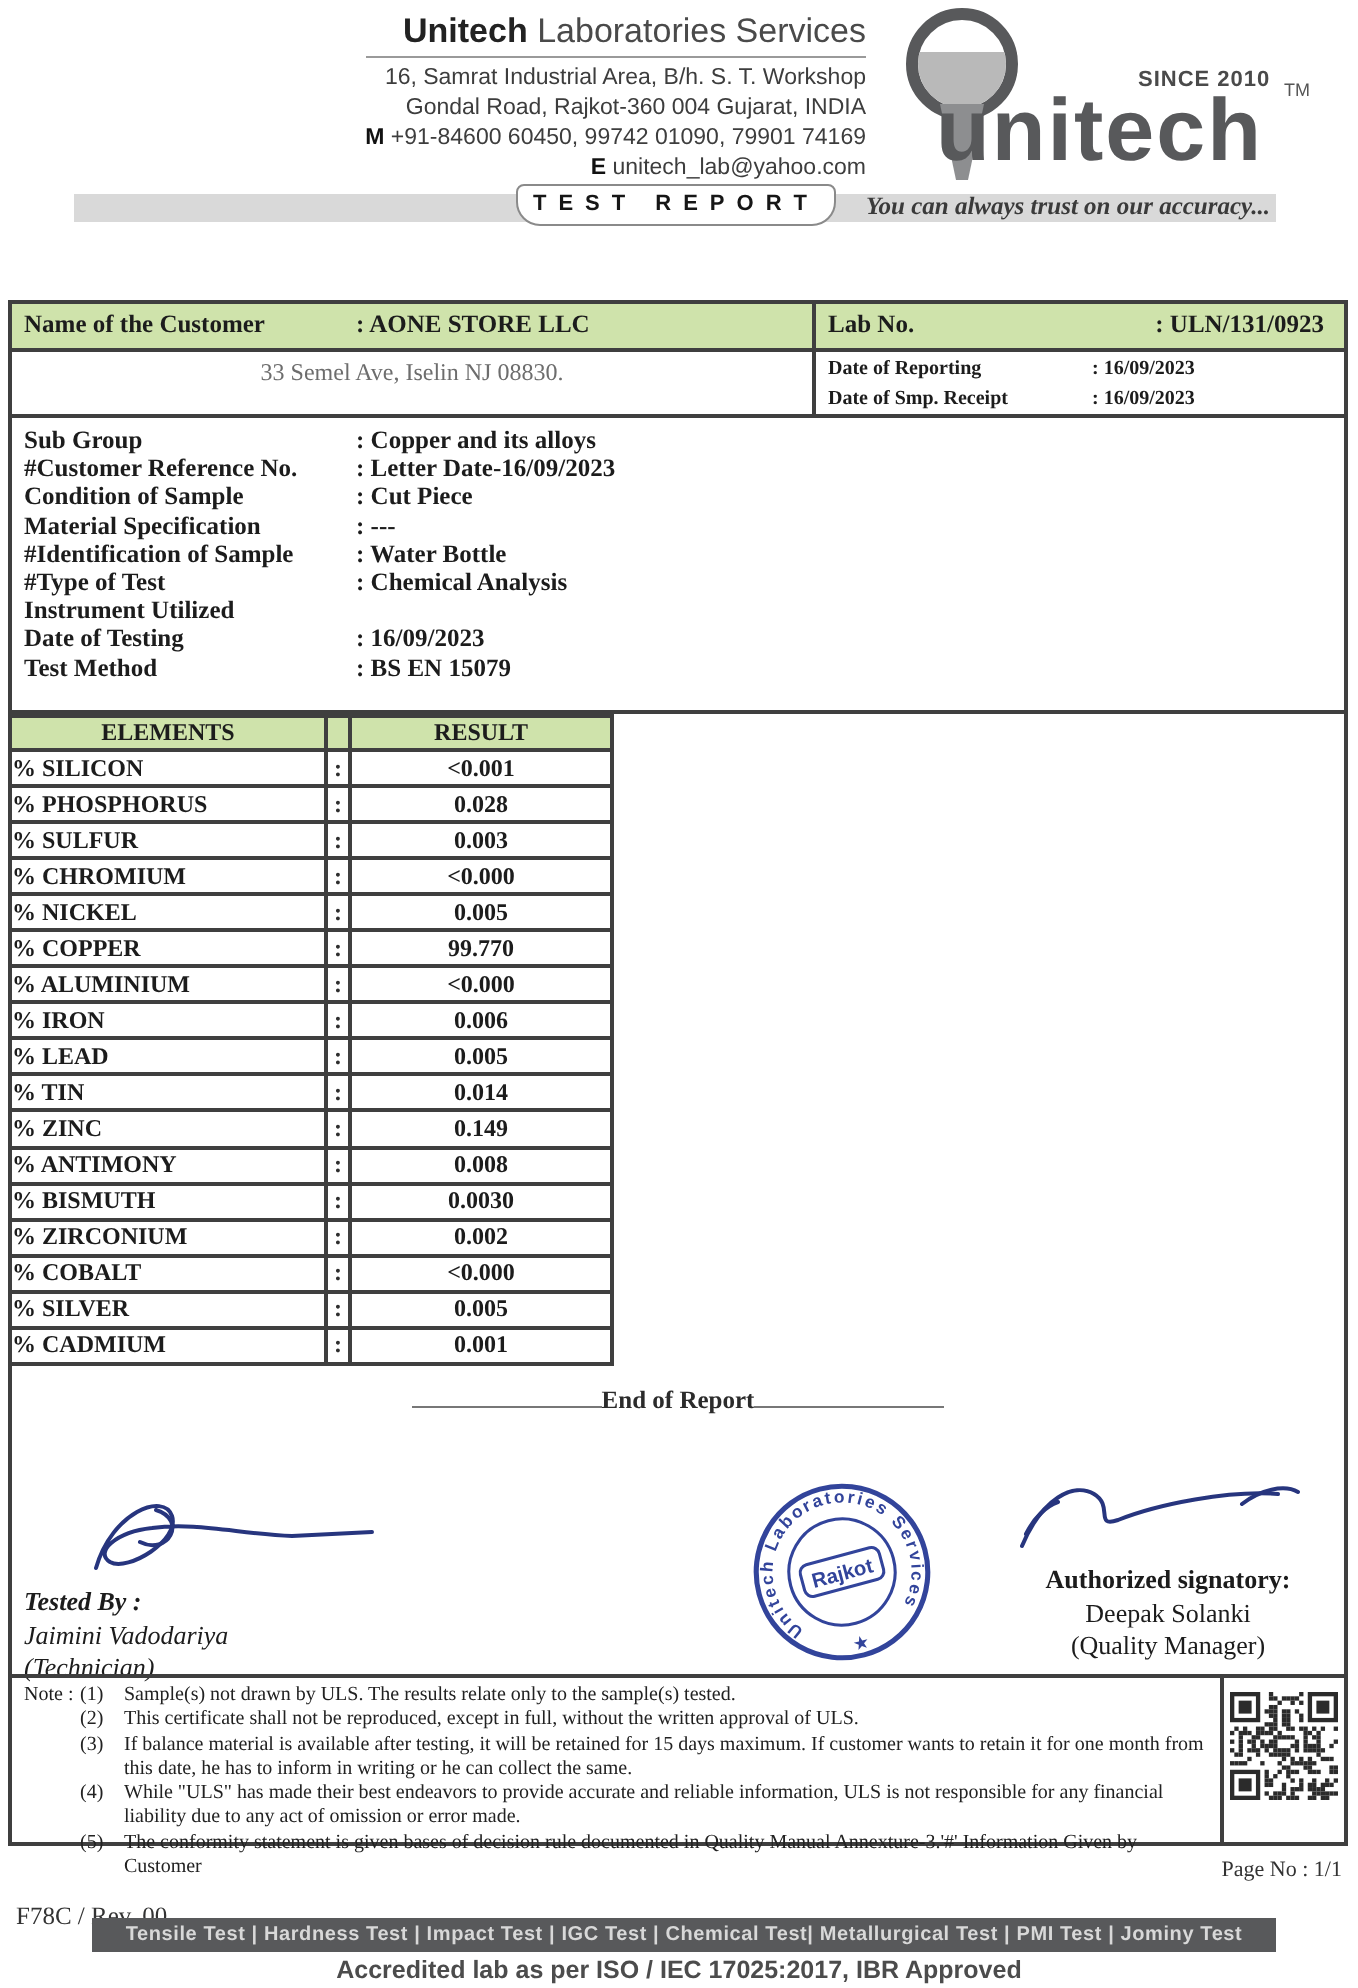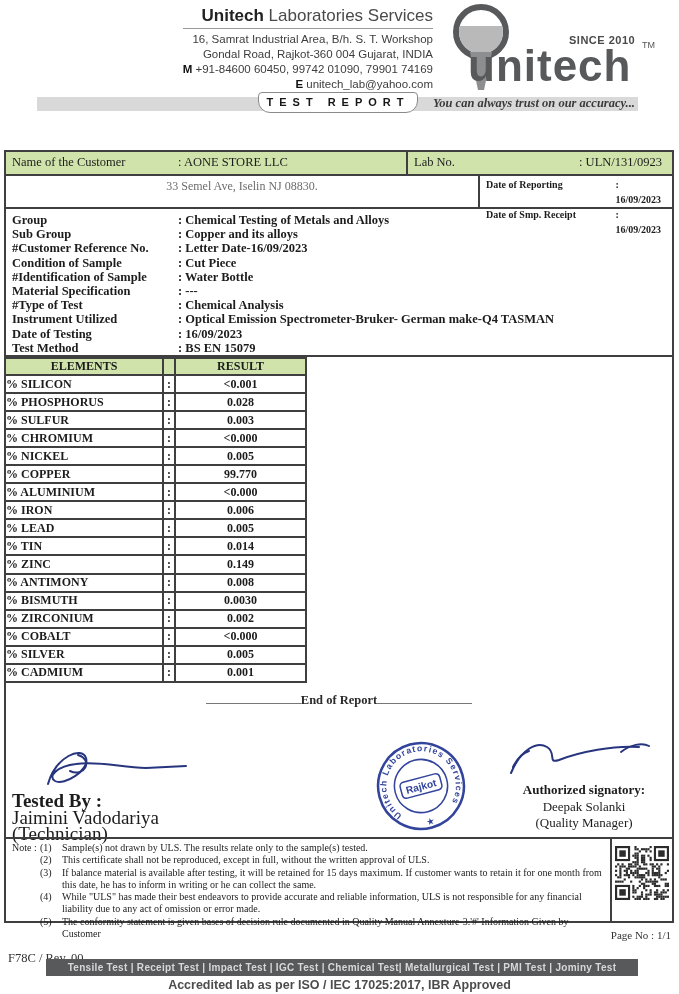--- a/index.html
+++ b/index.html
@@ -19,46 +19,46 @@
   .since{position:absolute;left:537px;top:34px;font-family:"Liberation Sans",sans-serif;font-weight:700;font-size:11px;color:#4a4a4a;letter-spacing:.5px;margin-left:32px;}
   .logo-text{position:absolute;left:468px;top:44px;font-family:"Liberation Sans",sans-serif;font-weight:700;font-size:44px;line-height:44px;color:#58595b;letter-spacing:1px;}
   .logo-tm{position:absolute;left:642px;top:40px;font-family:"Liberation Sans",sans-serif;font-size:9px;color:#555;}
   .banner-bar{position:absolute;left:37px;top:97px;width:601px;height:14px;background:#d9d9d9;}
   .banner-tab{position:absolute;left:258px;top:92px;width:160px;height:21px;background:#fff;border:1px solid #8a8a8a;border-radius:4px 4px 12px 12px;text-align:center;line-height:19px;font-family:"Liberation Sans",sans-serif;font-weight:700;font-size:11px;letter-spacing:6px;color:#161616;}
   .tagline{position:absolute;right:44px;top:96px;font-style:italic;font-weight:700;font-size:12.5px;color:#3a3a3a;}
 
   
   .body-box{position:absolute;left:4px;top:150px;width:670px;height:773px;border:2px solid var(--border);background:#fff;}
 
-  .cust-row1{display:flex;height:24px;background:var(--green);border-bottom:2px solid var(--border);font-weight:400;font-size:12.5px;line-height:21px;}
+  .cust-row1{display:flex;height:24px;background:var(--green);border-bottom:2px solid var(--border);font-weight:700;font-size:12.5px;line-height:21px;}
   .cust-row1 .c-left{width:400px;display:flex;padding-left:6px;}
   .cust-row1 .c-left .lbl{width:166px;}
   .cust-row1 .c-right{flex:1;border-left:2px solid var(--border);display:flex;justify-content:space-between;padding:0 10px 0 6px;background:var(--green);}
   .cust-row2{display:flex;height:33px;border-bottom:2px solid var(--border);}
-  .cust-row2 .c-left{width:472px;text-align:center;font-size:12px;color:#6d6d6d;padding-top:3px;}
+  .cust-row2 .c-left{width:400px;text-align:center;font-size:12px;color:#6d6d6d;padding-top:3px;}
   .cust-row2 .c-right{flex:1;border-left:2px solid var(--border);padding:1px 6px 0 6px;font-weight:700;font-size:10px;}
   .date-line{display:flex;line-height:15px;}
   .date-line .lbl{width:132px;}
 
   .details{height:148px;border-bottom:2px solid var(--border);padding:4px 0 0 6px;}
   .d-row{display:flex;font-weight:700;font-size:12.5px;line-height:14.2px;}
   .d-row .d-label{width:166px;flex-shrink:0;}
 
   table.results{position:relative;left:-2px;width:303px;height:326px;border-collapse:collapse;table-layout:fixed;}
   table.results td,table.results th{border:2px solid var(--border);font-size:12px;font-weight:700;padding:0;vertical-align:middle;}
   table.results th{background:var(--green);text-align:center;margin-top:35px;}
   td.el{padding-left:16px;text-align:left;}
   td.cl,th.cl{width:12px;text-align:center;color:#2e2e2e;}
   td.rs,th.rs{width:131px;text-align:center;}
 
   .end-report{margin-top:9px;text-align:center;font-weight:700;font-size:12.5px;color:#2b2b2b;}
   .end-line{display:inline-block;width:95px;border-bottom:1px solid #777;height:12px;}
 
   .sig-left{position:absolute;left:20px;top:588px;}
-  .tested-block{position:absolute;left:6px;top:641px;font-size:19px;line-height:16.5px;}
+  .tested-block{position:absolute;left:6px;top:641px;font-size:13px;line-height:16.5px;font-style:italic;}
   .tested-block .b{font-weight:700;}
   .stamp-wrap{position:absolute;left:368px;top:586px;width:94px;height:96px;transform:rotate(-15deg);}
   .sig-right{position:absolute;left:497px;top:585px;}
   .auth-block{position:absolute;left:478px;top:630px;width:200px;text-align:center;font-size:13px;line-height:16.5px;}
   .auth-block .b{font-weight:700;}
 
   .notes{position:absolute;left:0;right:0;top:685px;bottom:0;border-top:2px solid var(--border);display:flex;}
   .n-left{flex:1;position:relative;padding:3px 4px 0 6px;}
   .n-prefix{position:absolute;left:6px;top:3px;font-size:10px;line-height:12.3px;}
   .n-rows{margin-left:28px;}
@@ -130,58 +130,53 @@
         </div>
         <div class="date-line">
           <span class="lbl">Date of Smp.  Receipt</span>
           <span>:  16/09/2023</span>
         </div>
       </div>
     </div>
 
     <div class="details">
 
-        <div class="d-row">
-          <span class="d-label">Group</span>
-          <span class="d-value">: Chemical Testing of Metals and Alloys</span>
-        </div>
 
         <div class="d-row">
           <span class="d-label">Sub Group</span>
           <span class="d-value">: Copper and its alloys</span>
         </div>
 
         <div class="d-row">
           <span class="d-label">#Customer Reference No.</span>
           <span class="d-value">:  Letter Date-16/09/2023</span>
         </div>
 
         <div class="d-row">
           <span class="d-label">Condition of Sample</span>
           <span class="d-value">: Cut Piece</span>
         </div>
 
         <div class="d-row">
+          <span class="d-label">Material Specification</span>
+          <span class="d-value">: ---</span>
+        </div>
+
+        <div class="d-row">
           <span class="d-label">#Identification of Sample</span>
           <span class="d-value">: Water Bottle</span>
         </div>
 
         <div class="d-row">
-          <span class="d-label">Material Specification</span>
-          <span class="d-value">: ---</span>
-        </div>
-
-        <div class="d-row">
           <span class="d-label">#Type of Test</span>
           <span class="d-value">: Chemical Analysis</span>
         </div>
 
         <div class="d-row">
           <span class="d-label">Instrument Utilized</span>
-          <span class="d-value">: Optical Emission Spectrometer-Bruker- German make-Q4 TASMAN</span>
         </div>
 
         <div class="d-row">
           <span class="d-label">Date of Testing</span>
           <span class="d-value">: 16/09/2023</span>
         </div>
 
         <div class="d-row">
           <span class="d-label">Test Method</span>
           <span class="d-value">: BS EN 15079</span>
@@ -604,16 +599,16 @@
               <rect x="21" y="24" width="1" height="1"></rect>
               <rect x="22" y="24" width="1" height="1"></rect>
             </g>
         </svg>
       </div>
     </div>
   </div>
 
   <div class="form-no">F78C / Rev. 00</div>
   <div class="page-no">Page No : 1/1</div>
-  <div class="tests-bar">Tensile Test | Receipt Test | Impact Test | IGC Test | Chemical Test| Metallurgical Test | PMI Test | Jominy Test</div>
+  <div class="tests-bar">Tensile Test | Hardness Test | Impact Test | IGC Test | Chemical Test| Metallurgical Test | PMI Test | Jominy Test</div>
   <div class="accred">Accredited lab as per ISO / IEC 17025:2017, IBR Approved</div>
 
 </div>
 
 </body></html>

